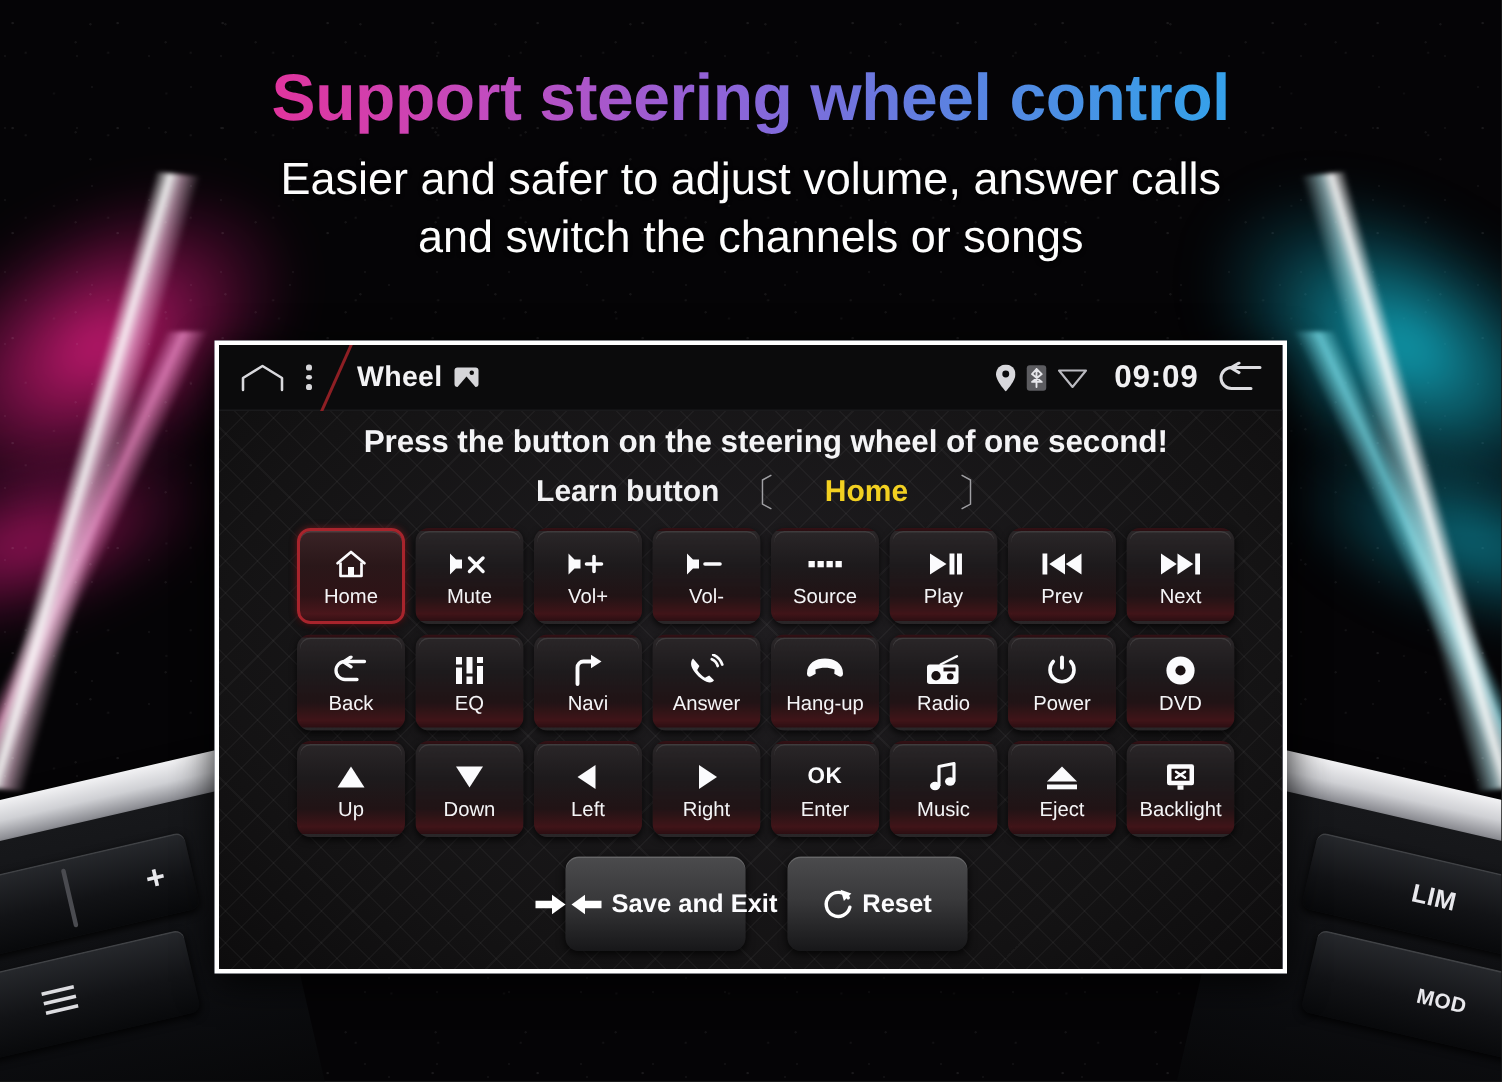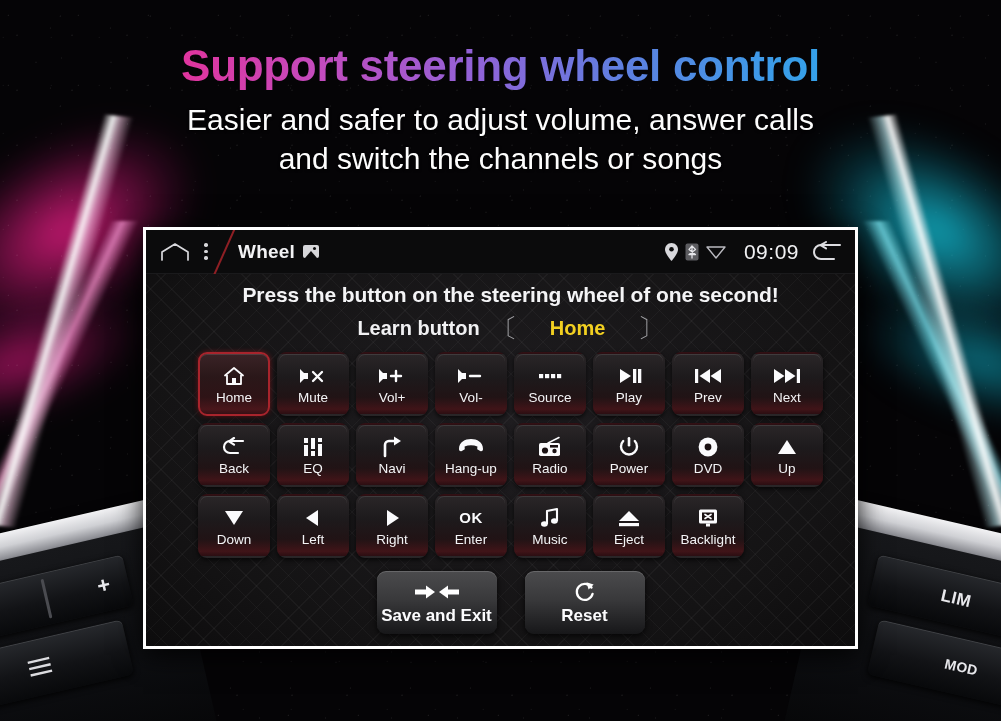--- a/index.html
+++ b/index.html
@@ -218,21 +218,21 @@
   }
   .sb-spacer { flex: 1 1 auto; }
   .sb-right {
     display: flex;
     align-items: center;
     gap: 7px;
   }
   #sb-time {
     color: #f0f0f2;
     font-size: 21px;
-    font-weight: normal;
+    font-weight: bold;
     margin: 0 12px 0 18px;
     letter-spacing: .5px;
   }
 
   
   #content {
     position: relative;
     height: calc(100% - 44px);
     background-color: #181618;
     background-image:
@@ -338,21 +338,21 @@
     gap: 28px;
     margin-top: 13px;
   }
   .action {
     width: 120px;
     height: 63px;
     border-radius: 9px;
     background: linear-gradient(180deg, #4b4b4d 0%, #39393b 45%, #262628 75%, #171719 100%);
     box-shadow: inset 0 1px 0 rgba(255,255,255,.16), 0 2px 6px rgba(0,0,0,.8);
     display: flex;
-    flex-direction: column;
+    flex-direction: row;
     align-items: center;
     justify-content: center;
     gap: 5px;
     cursor: pointer;
   }
   .action .ico {
     height: 20px;
     display: flex;
     align-items: center;
     justify-content: center;
@@ -614,20 +614,31 @@
       <div class="key">
         <span class="ico">
           <svg width="24" height="22" viewBox="0 0 24 22">
             <path d="M5 20 L5 9 A4 4 0 0 1 9 5 L16 5" fill="none" stroke="#fbfbfd" stroke-width="2.6" stroke-linecap="round" stroke-linejoin="round"></path>
             <polygon points="14,0.5 21,5 14,9.5" fill="#fbfbfd"></polygon>
           </svg>
         </span>
         <span class="kl">Navi</span>
       </div>
 
+      <div class="key">
+        <span class="ico">
+          <svg width="26" height="22" viewBox="0 0 26 22">
+            <path d="M4 3 C3 4 2 6.5 3.5 9.5 C5.5 13.5 9.5 17 13 18.5 C15.8 19.6 17.5 18.5 18 17.5
+                     L14.8 14.3 L12 15.8 C10 14.6 8 12.6 6.8 10.6 L8.3 8 L4 3 Z" fill="#fbfbfd"></path>
+            <path d="M16.5 3.5 A7 7 0 0 1 20.5 8" fill="none" stroke="#fbfbfd" stroke-width="1.8" stroke-linecap="round"></path>
+            <path d="M17.5 0.5 A11 11 0 0 1 23.5 7" fill="none" stroke="#fbfbfd" stroke-width="1.8" stroke-linecap="round"></path>
+          </svg>
+        </span>
+        <span class="kl">Answer</span>
+      </div>
 
       <div class="key">
         <span class="ico">
           <svg width="28" height="18" viewBox="0 0 28 18">
             <path d="M2 11 C2 4 8 1 14 1 C20 1 26 4 26 11 C26 13 24.4 13.6 23.2 12.9
                      L20.2 11.2 L20.4 8.4 C18.4 7.6 16.2 7.2 14 7.2 C11.8 7.2 9.6 7.6 7.6 8.4
                      L7.8 11.2 L4.8 12.9 C3.6 13.6 2 13 2 11 Z" fill="#fbfbfd"></path>
           </svg>
         </span>
         <span class="kl">Hang-up</span>

